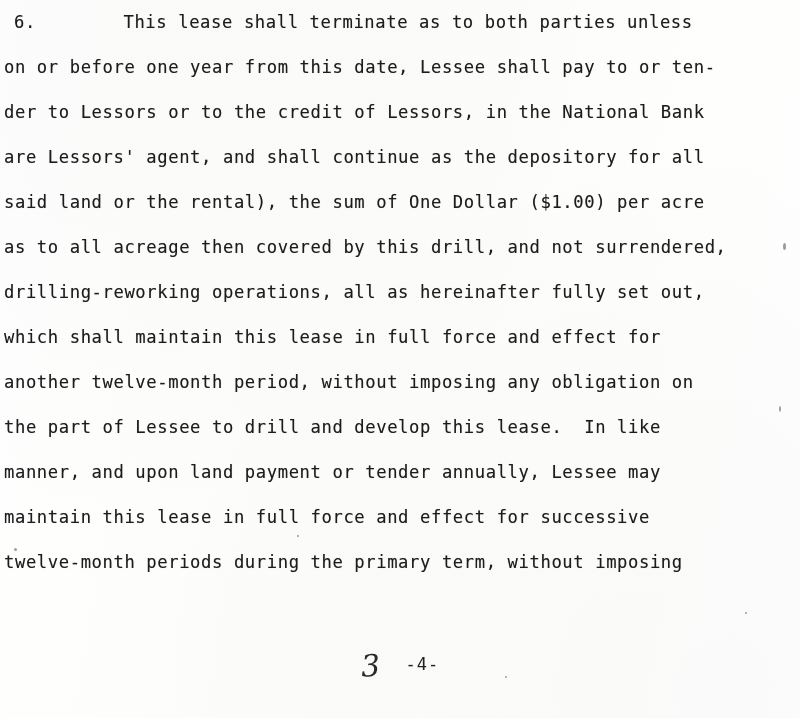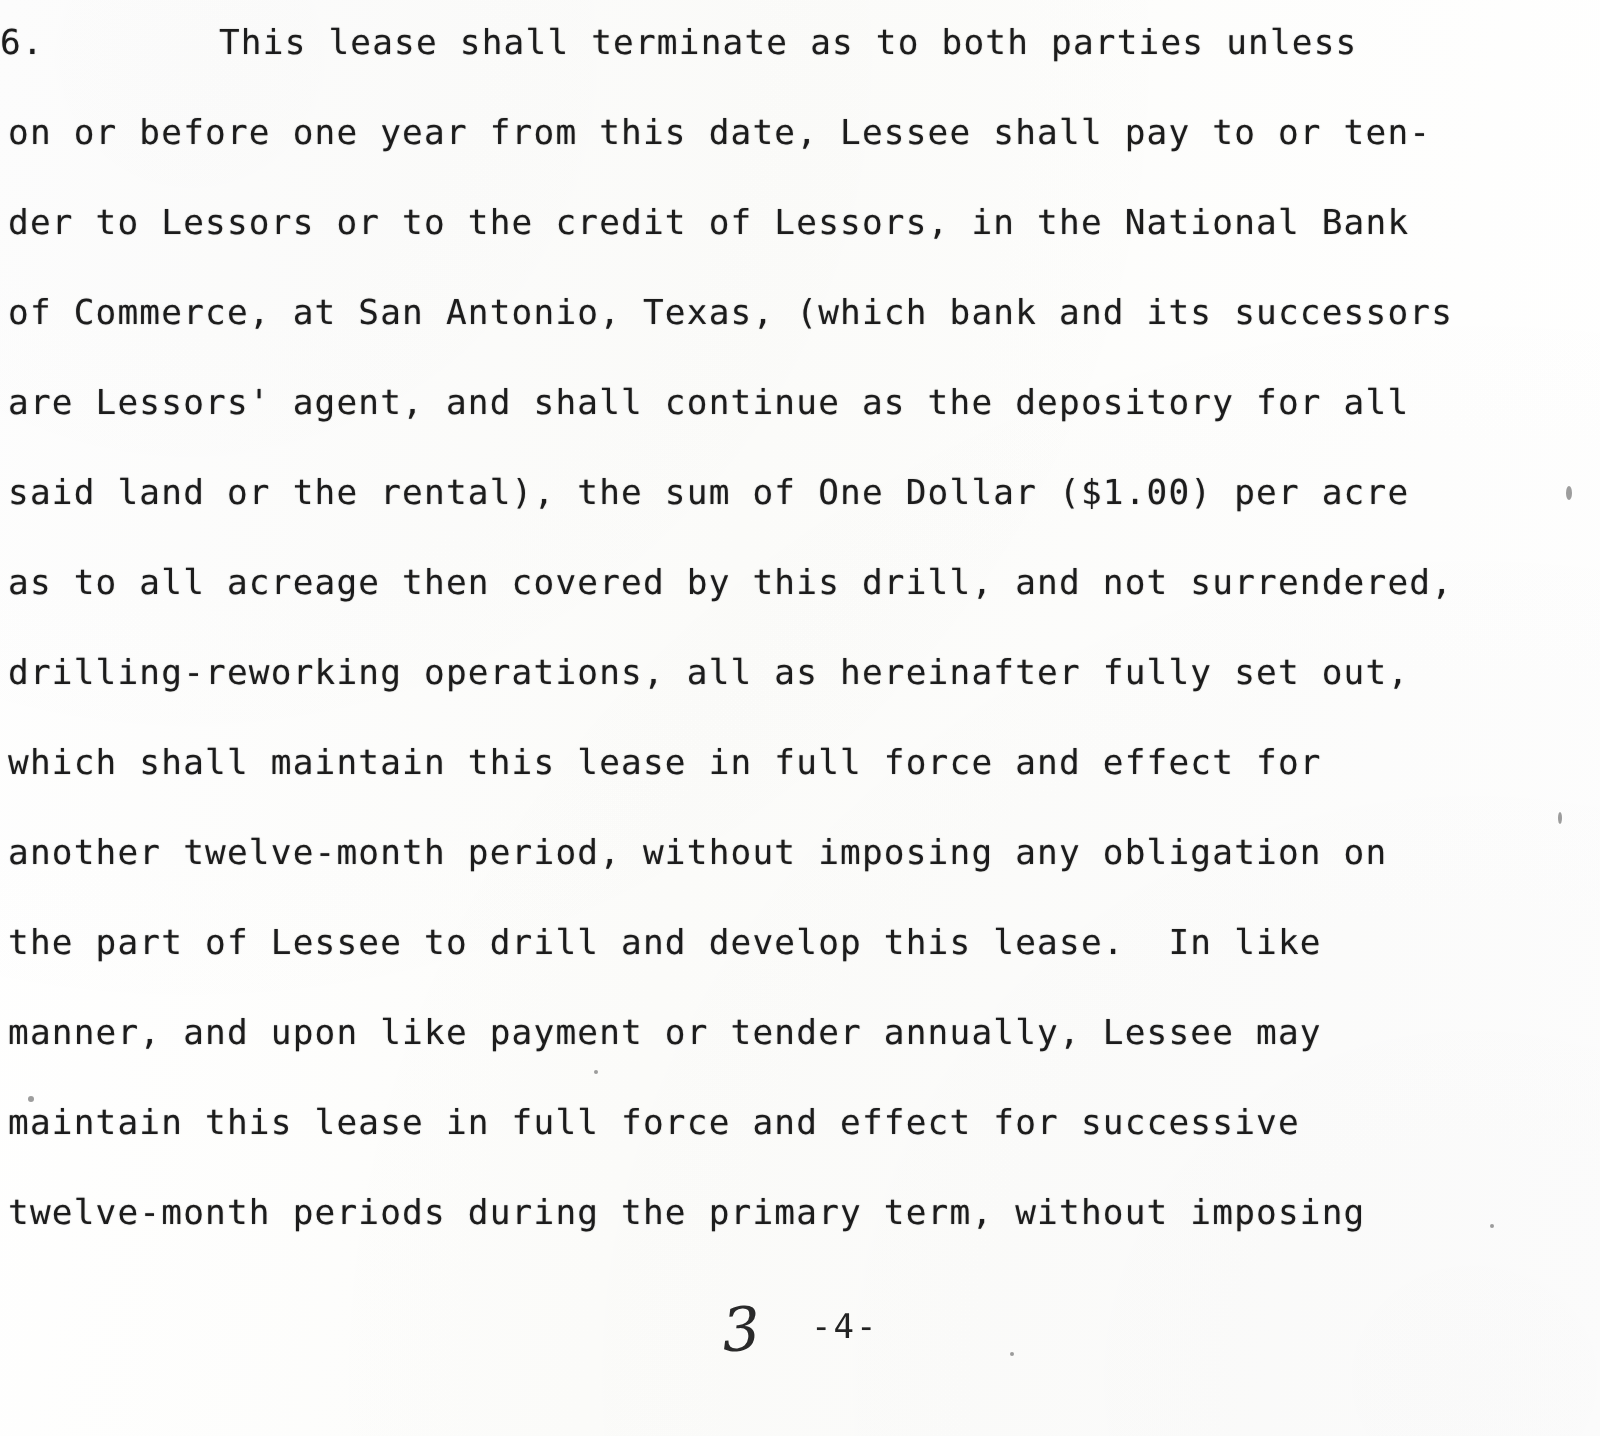--- a/index.html
+++ b/index.html
@@ -46,20 +46,21 @@
   .line {
     position: relative;
     font-size: 17.2px;
     line-height: 45px;
     letter-spacing: 0.6px;
     white-space: pre;
     color: #1c1c1c;
     text-shadow: 0 0 0.7px rgba(0,0,0,0.35);
   }
   .line.indent-num {
+    padding-left: 14px;
   }
   .line.body {
     padding-left: 4px;
   }
   .footer {
     position: absolute;
     left: 0;
     top: 648px;
     width: 800px;
     text-align: center;
@@ -93,29 +94,28 @@
 </head>
 <body>
 
 <div class="page">
 
   <div class="body-block">
     <div class="para">
       <div class="line indent-num">6.        This lease shall terminate as to both parties unless</div>
       <div class="line body">on or before one year from this date, Lessee shall pay to or ten-</div>
       <div class="line body">der to Lessors or to the credit of Lessors, in the National Bank</div>
-      <div class="line body">of Commerce, at San Antonio, Texas, (which bank and its successors</div>
       <div class="line body">are Lessors' agent, and shall continue as the depository for all</div>
       <div class="line body">said land or the rental), the sum of One Dollar ($1.00) per acre</div>
       <div class="line body">as to all acreage then covered by this drill, and not surrendered,</div>
       <div class="line body">drilling-reworking operations, all as hereinafter fully set out,</div>
       <div class="line body">which shall maintain this lease in full force and effect for</div>
       <div class="line body">another twelve-month period, without imposing any obligation on</div>
       <div class="line body">the part of Lessee to drill and develop this lease.  In like</div>
-      <div class="line body">manner, and upon like payment or tender annually, Lessee may</div>
+      <div class="line body">manner, and upon land payment or tender annually, Lessee may</div>
       <div class="line body">maintain this lease in full force and effect for successive</div>
       <div class="line body">twelve-month periods during the primary term, without imposing</div>
     </div>
   </div>
 
   <div class="footer">
     <span class="page-mark">3</span>
     <span class="page-num">-4-</span>
   </div>
 

